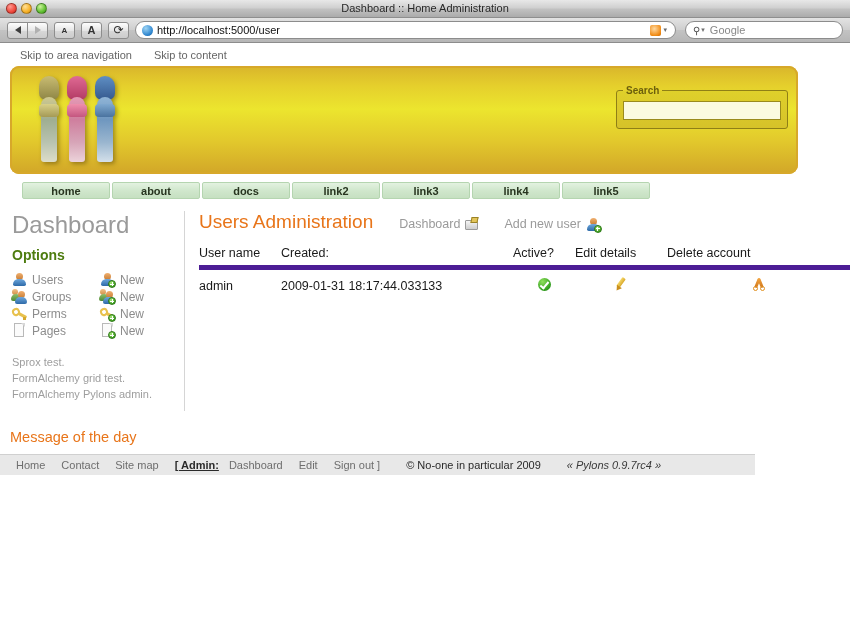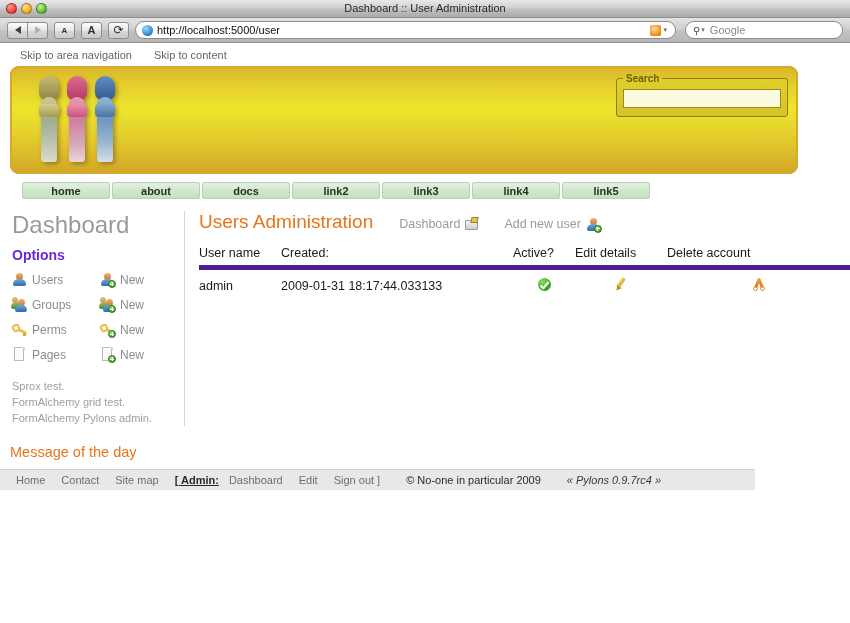--- a/index.html
+++ b/index.html
@@ -232,21 +232,21 @@
     color: #1f7a33;
     font-family: "DejaVu Sans", sans-serif;
     letter-spacing: -1px;
     text-shadow: 4px 4px 3px rgba(120,90,10,0.55);
     line-height: 88px;
   }
 
   .searchbox {
     position: absolute;
     right: 8px;
-    top: 7px;
+    top: 19px;
     width: 172px;
     border: 1px solid #8f7f16;
     border-radius: 3px;
     padding: 4px 6px 8px 6px;
     box-sizing: border-box;
     background: linear-gradient(to bottom, #dfd02b, #d6c229);
   }
   .searchbox legend {
     font-size: 10px;
     color: #6c5f0c;
@@ -300,28 +300,28 @@
   }
   .side-title {
     font-size: 24px;
     color: #9a9a9a;
     font-weight: normal;
     margin: 0 0 8px 0;
     font-family: "Liberation Sans", sans-serif;
   }
   .side-options {
     font-size: 14px;
-    color: #6d28d9;
+    color: #4d7c0f;
     font-weight: bold;
     margin-bottom: 9px;
   }
   .opt-grid {
     display: grid;
     grid-template-columns: 88px auto;
-    row-gap: 10px;
+    row-gap: 2px;
   }
   .opt-cell {
     display: flex;
     align-items: center;
     gap: 5px;
     font-size: 12px;
     color: #8c8c8c;
   }
   .ico { width: 15px; height: 15px; position: relative; flex: none; }
 
@@ -554,21 +554,21 @@
 <body>
 
 <div class="browser">
 
   <div class="titlebar">
     <div class="traffic">
       <div class="dot red"></div>
       <div class="dot yellow"></div>
       <div class="dot green"></div>
     </div>
-    <div class="window-title">Dashboard :: User Administration</div>
+    <div class="window-title">Dashboard :: Home Administration</div>
   </div>
 
   <div class="toolbar">
     <div class="navgroup">
       <div class="chrome-btn">
         <span class="arrow-l"></span>
       </div>
       <div class="chrome-btn">
         <span class="arrow-r"></span>
       </div>

